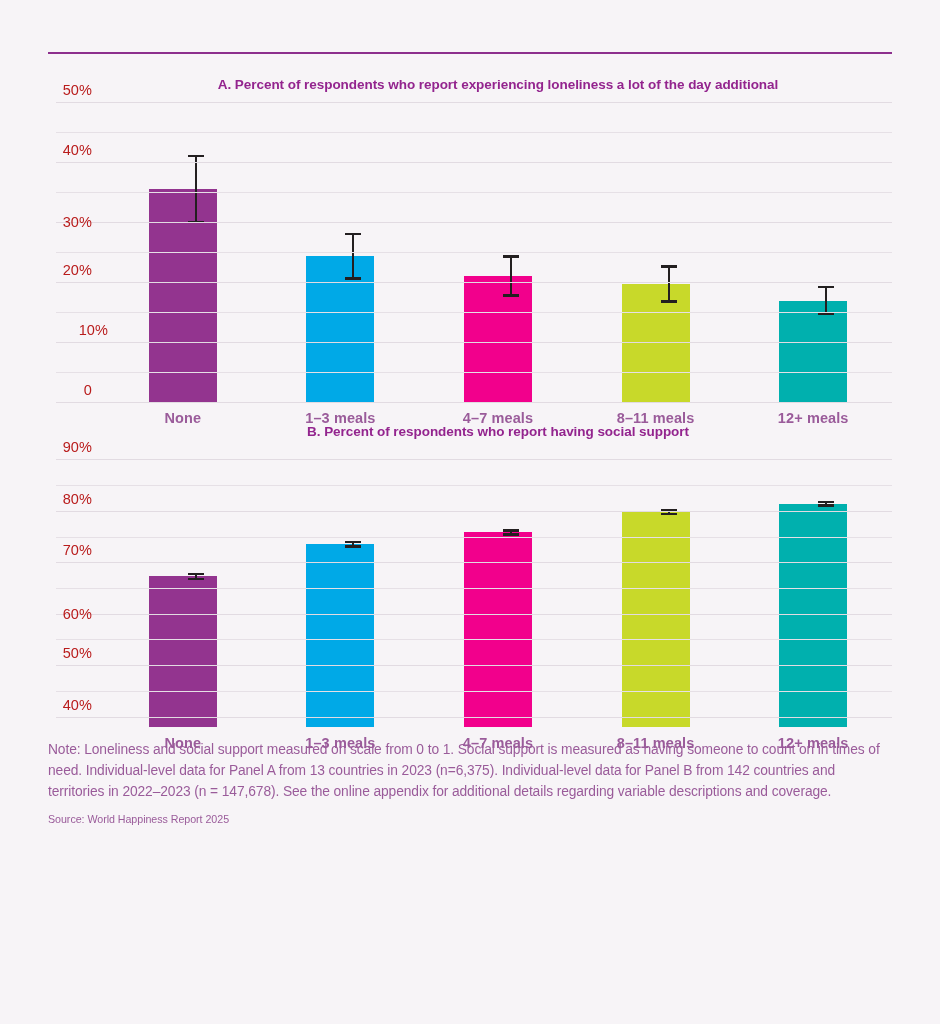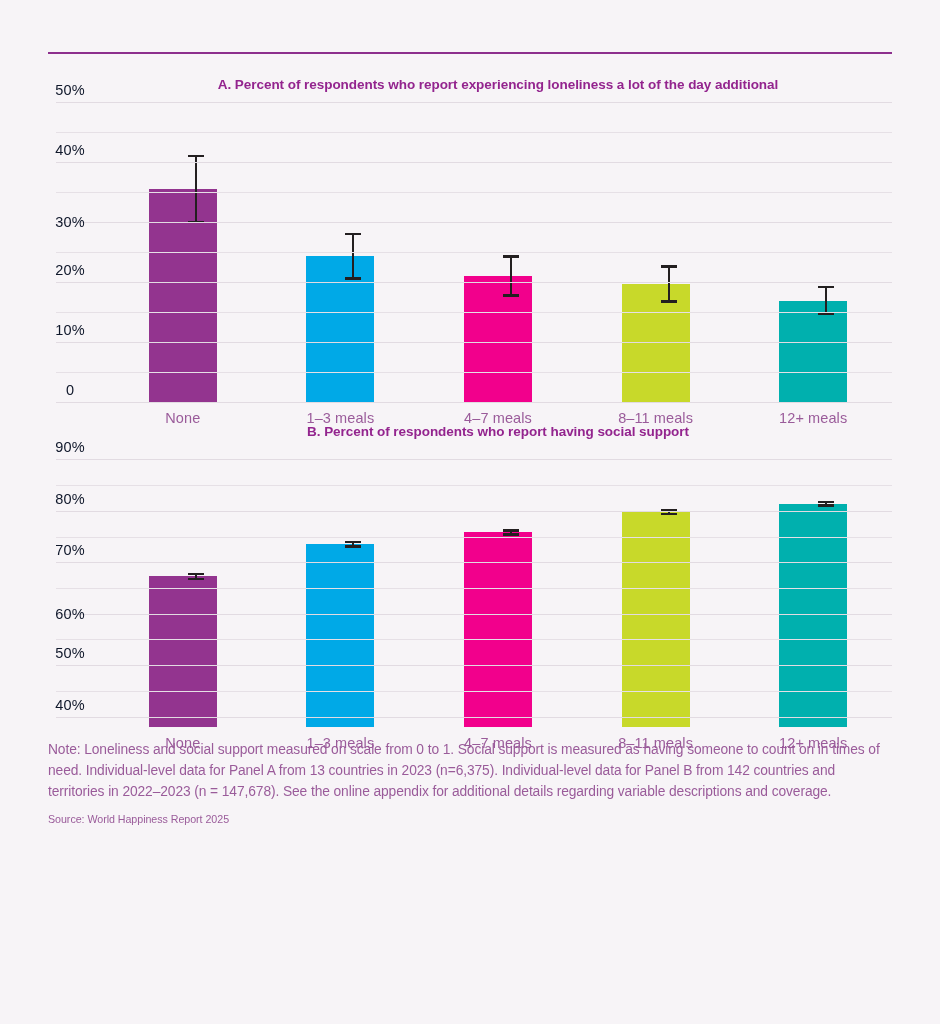--- a/index.html
+++ b/index.html
@@ -71,23 +71,23 @@
     right: 0;
     height: 1px;
     background: #e6e0e6;
   }
   .gridline.major { background: #e2dbe2; }
 
   .ylabel {
     position: absolute;
     left: 0;
     width: 44px;
-    text-align: center;
+    text-align: right;
     font-size: 14.5px;
-    color: #0f172a;
+    color: #b91c1c;
     transform: translateY(-50%);
     letter-spacing: 0.1px;
   }
 
   .bars {
     position: absolute;
     left: 56px;
     right: 0;
     top: 0;
     bottom: 0;
@@ -118,20 +118,21 @@
     background: #231f20;
     left: 50%;
     margin-left: 5px;
   }
 
   .xlabels {
     position: absolute;
     left: 56px;
     right: 1px;
     height: 28px;
+    font-weight: bold;
   }
   .xlabel {
     position: absolute;
     text-align: center;
     font-size: 14.5px;
     color: #9a5b9a;
     top: 8px;
     letter-spacing: 0.1px;
   }
 
@@ -202,21 +203,21 @@
         <div class="gridline" style="top: 150px;"></div>
         <div class="gridline major" style="top: 120px;"></div>
         <div class="gridline" style="top: 90px;"></div>
         <div class="gridline major" style="top: 60px;"></div>
         <div class="gridline" style="top: 30px;"></div>
         <div class="gridline major" style="top: 0px;"></div>
         <div class="ylabel" style="top: -12px;">50%</div>
         <div class="ylabel" style="top: 48px;">40%</div>
         <div class="ylabel" style="top: 120px;">30%</div>
         <div class="ylabel" style="top: 168px;">20%</div>
-        <div class="ylabel" style="top: 228px;">10%</div>
+        <div class="ylabel" style="top: 228px; margin-left: 16px;">10%</div>
         <div class="ylabel" style="top: 288px;">0</div>
       </div>
     <div class="xlabels" id="xlabels-a">
         <div class="xlabel" style="left: 0px; width: 157.6px;">None</div>
         <div class="xlabel" style="left: 157.6px; width: 157.6px;">1–3 meals</div>
         <div class="xlabel" style="left: 315.2px; width: 157.6px;">4–7 meals</div>
         <div class="xlabel" style="left: 472.8px; width: 157.6px;">8–11 meals</div>
         <div class="xlabel" style="left: 630.4px; width: 157.6px;">12+ meals</div>
       </div>
   </div>

